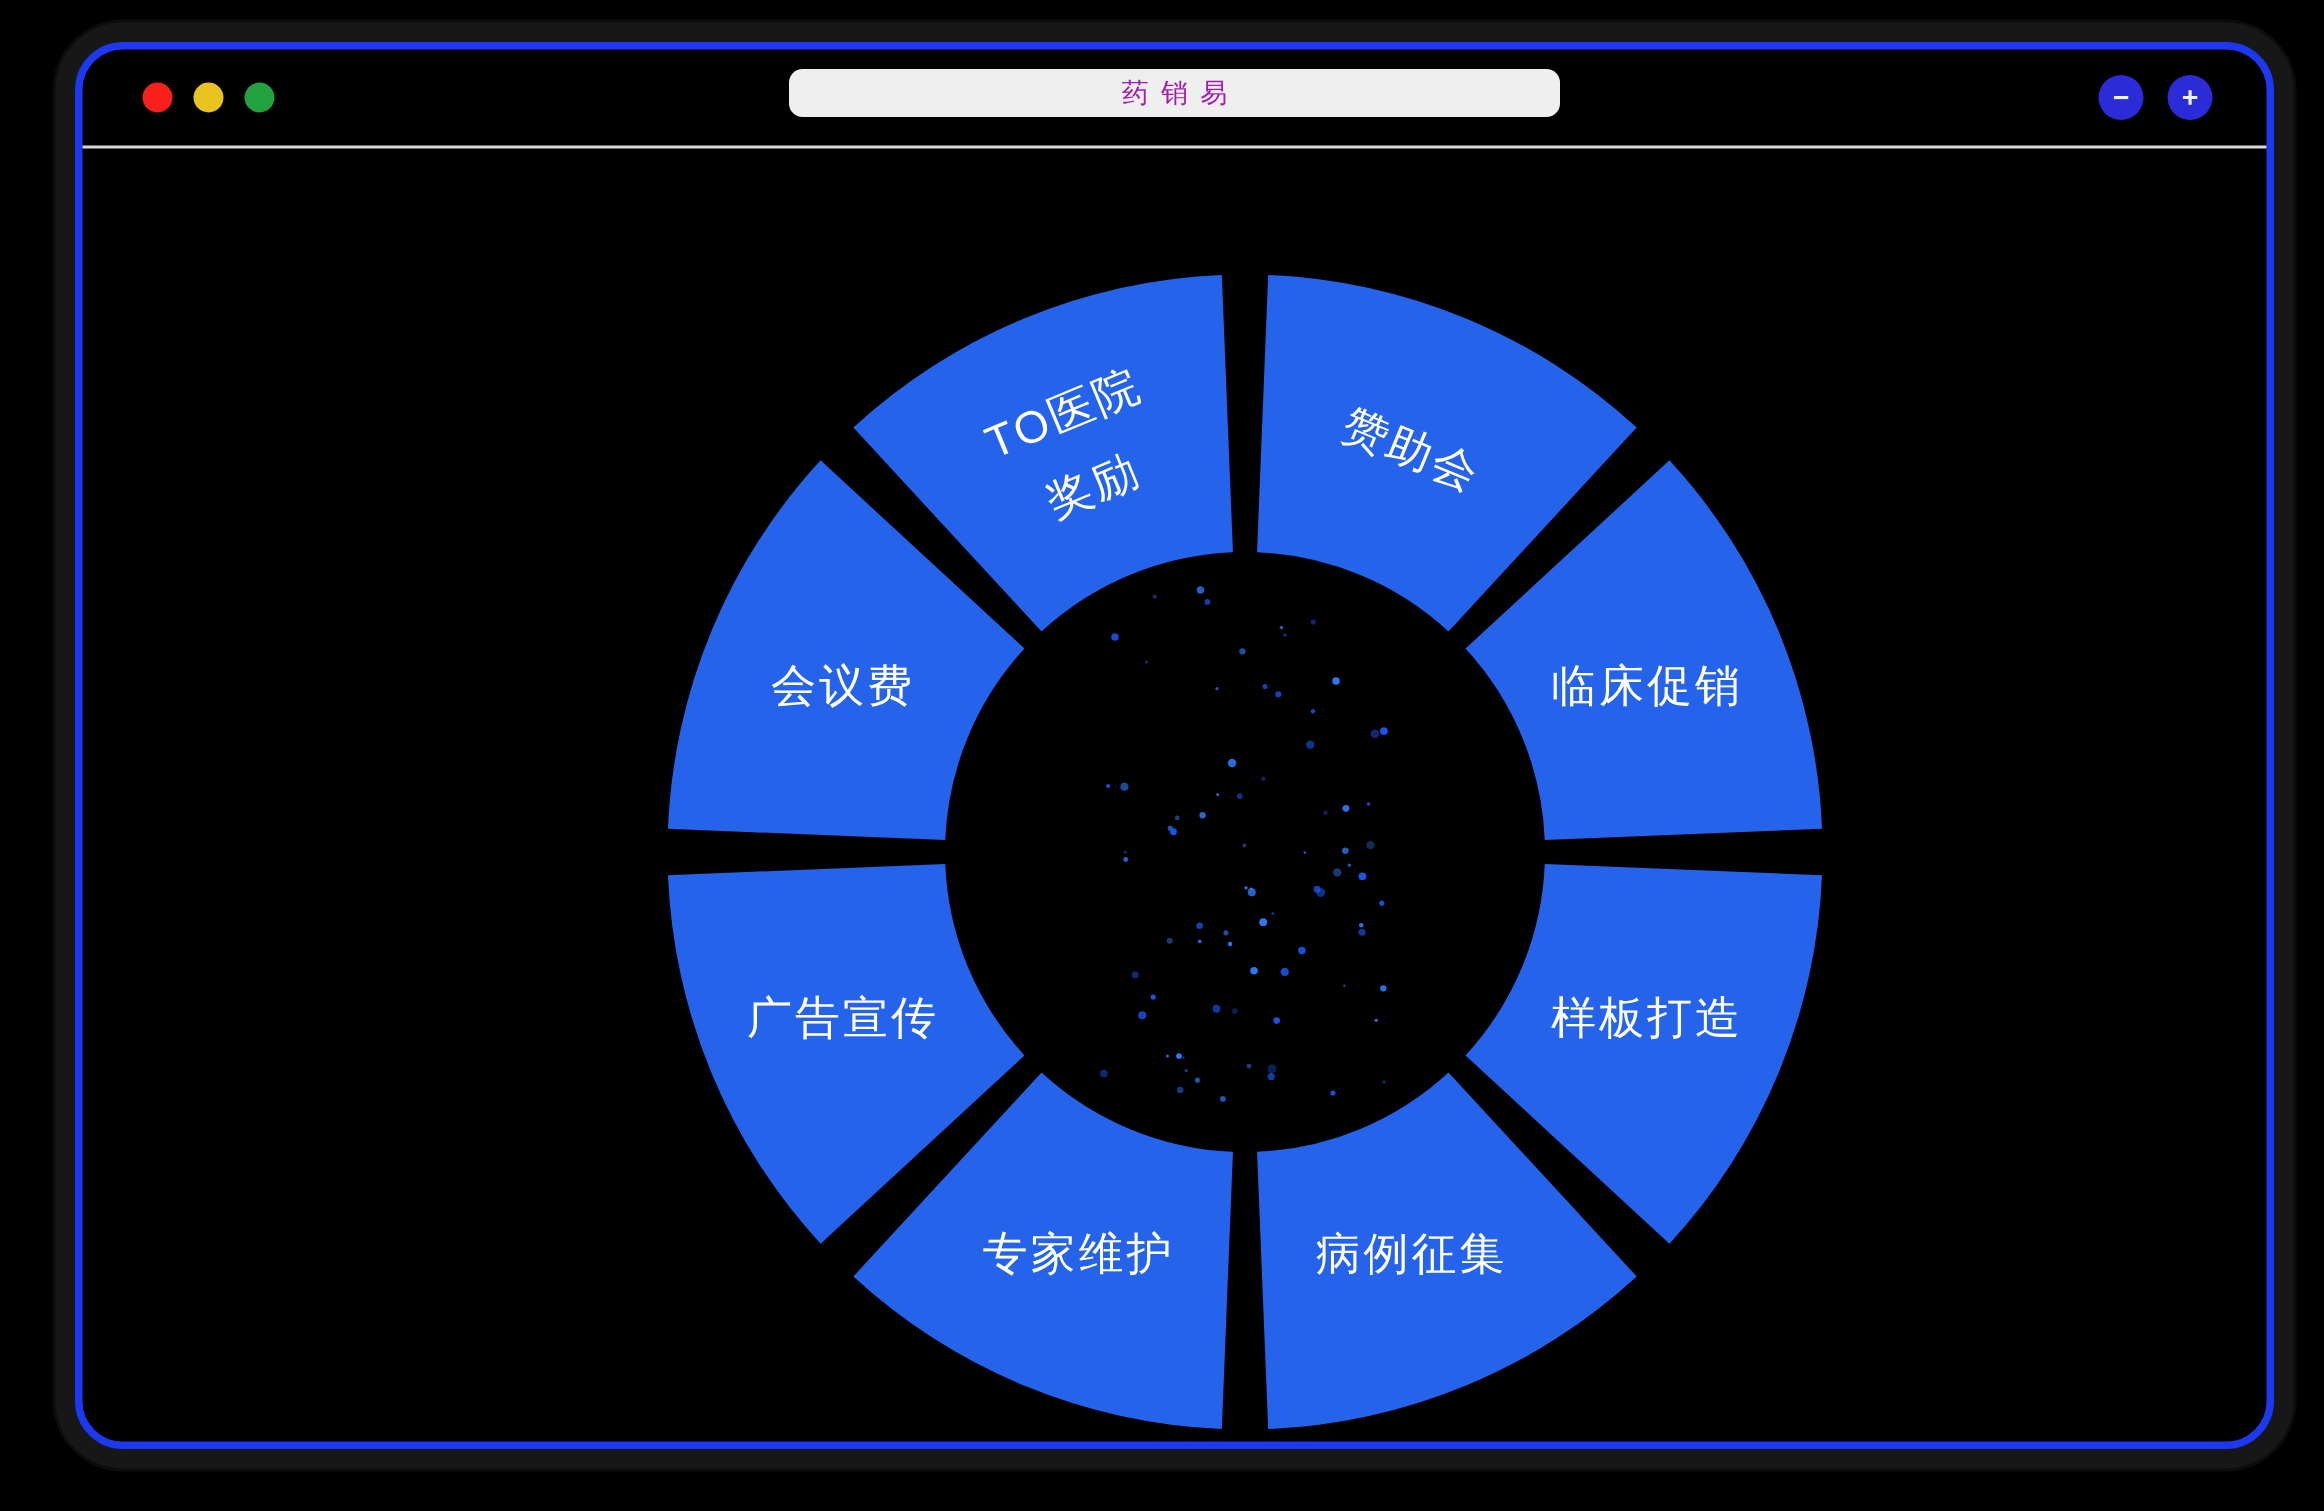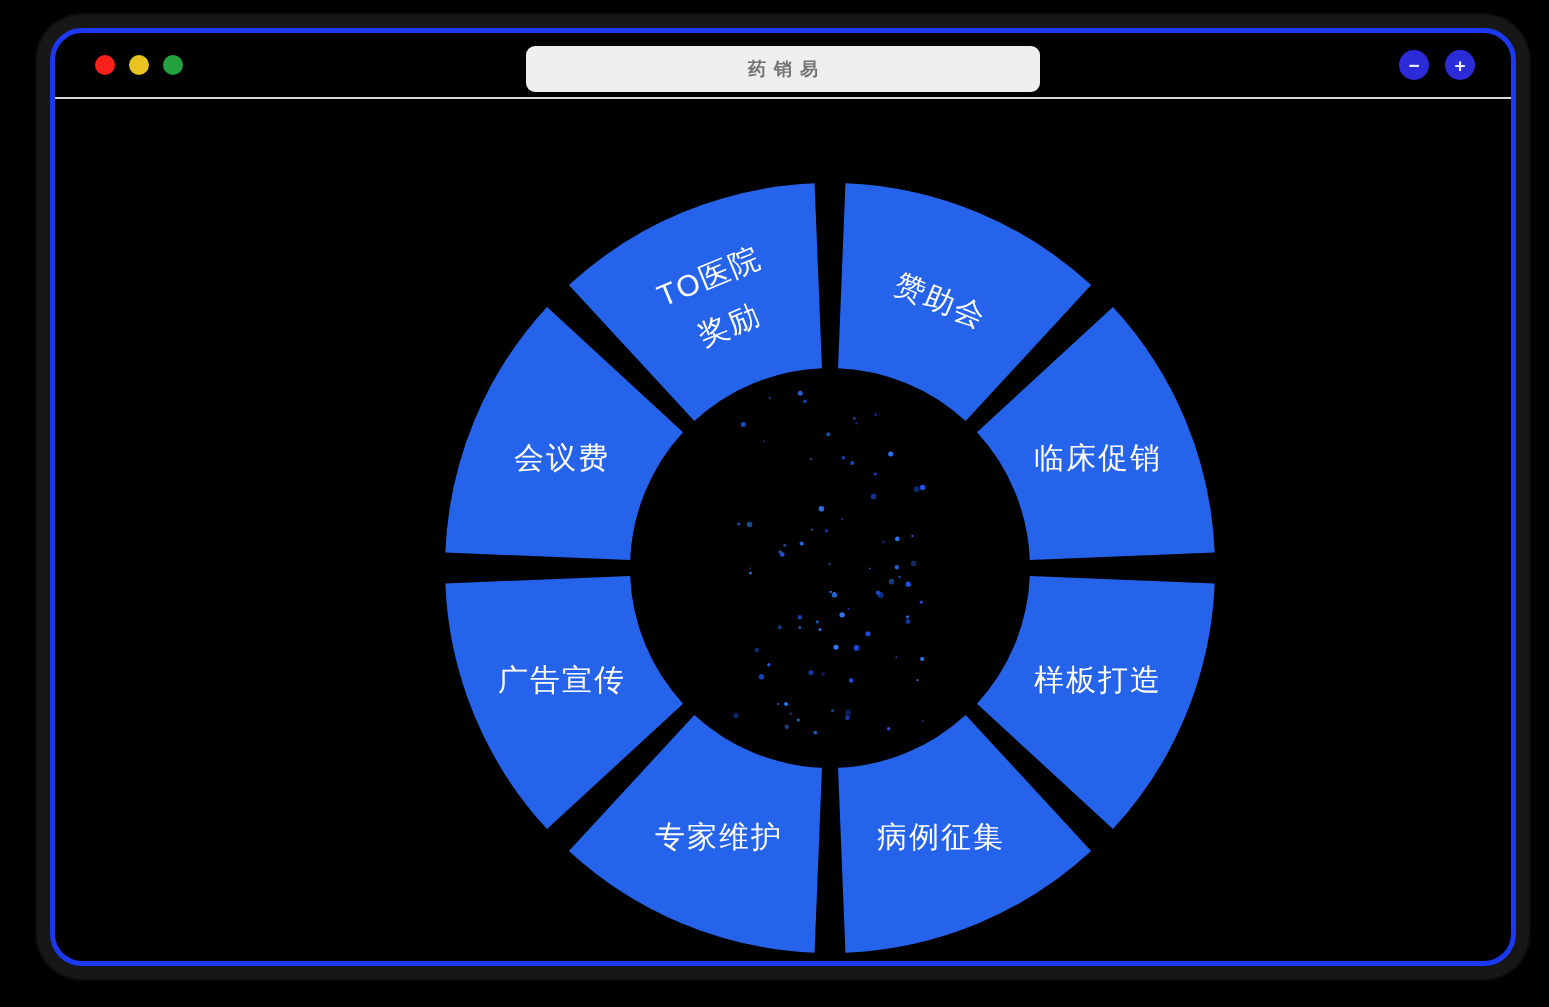--- a/index.html
+++ b/index.html
@@ -6,23 +6,23 @@
   .stage{position:relative;width:1549px;height:1007px;background:#000;overflow:hidden;
          font-family:"Liberation Sans","DejaVu Sans",sans-serif;}
   .window{position:absolute;left:50px;top:28px;width:1466px;height:938px;box-sizing:border-box;
           border:5px solid #1c38f0;border-radius:32px;background:#000;
           box-shadow:0 0 0 13px #171717, 0 0 0 15px #0c0c0c;}
   .titlebar{position:relative;height:64px;border-bottom:2px solid #d8d8d8;
             display:flex;align-items:center;}
   .lights{display:flex;gap:14px;margin-left:40px;}
   .light{width:20px;height:20px;border-radius:50%;}
   .pill{position:absolute;left:50%;top:13px;transform:translateX(-50%);
-        width:514px;height:46px;background:#efefef;border-radius:9px;
+        width:514px;height:32px;background:#efefef;border-radius:9px;
         display:flex;align-items:center;justify-content:center;
-        font-weight:bold;font-size:18px;letter-spacing:0.45em;text-indent:0.45em;color:#737373;}
+        font-weight:normal;font-size:18px;letter-spacing:0.45em;text-indent:0.45em;color:#a21caf;}
   .winbtns{position:absolute;right:36px;top:50%;transform:translateY(-50%);
            display:flex;gap:16px;align-items:center;}
   .circle-btn{width:30px;height:30px;border-radius:50%;background:#2b2bd8;color:#eef0ff;
               display:flex;align-items:center;justify-content:center;
               font-size:19px;font-weight:bold;line-height:1;cursor:default;}
   .chart{position:absolute;left:0;top:0;width:1549px;height:1007px;}
   .chart text{fill:#ffffff;font-size:30px;font-weight:500;letter-spacing:2px;
               text-anchor:middle;dominant-baseline:central;
               font-family:"Liberation Sans","DejaVu Sans",sans-serif;}
 </style>

